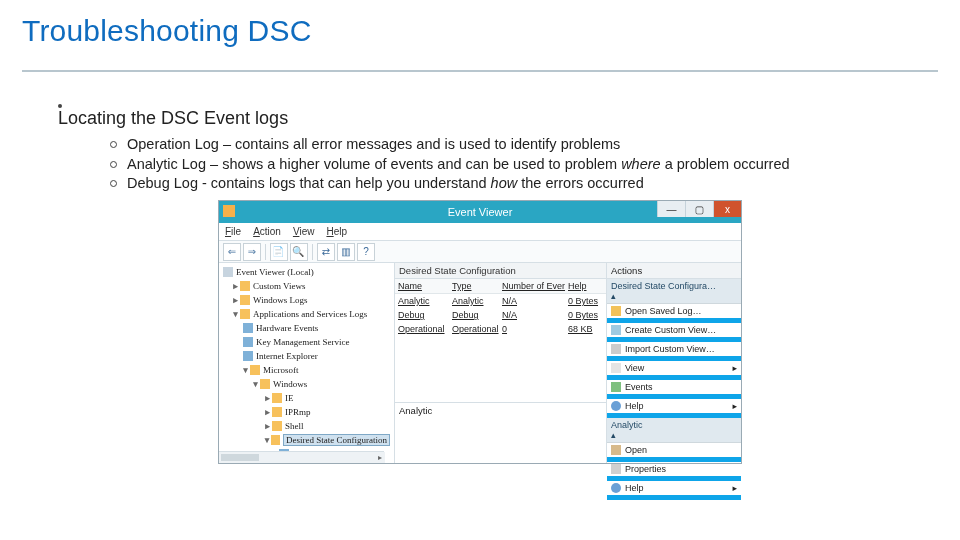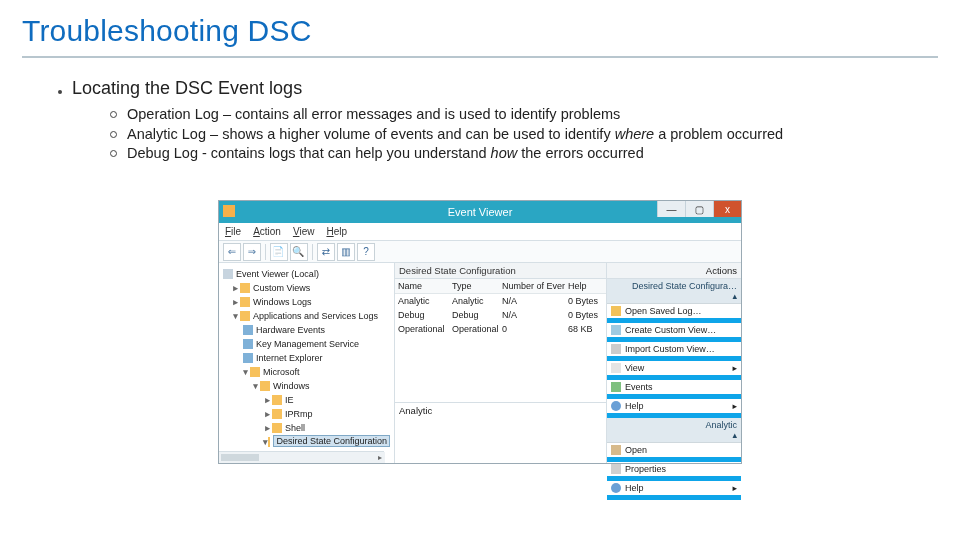--- a/index.html
+++ b/index.html
@@ -6,26 +6,26 @@
   html,body { margin:0; padding:0; }
   body {
     width:960px; height:540px;
     font-family:"Segoe UI",Arial,sans-serif;
     background:#fff; color:#222;
     padding:14px 22px;
     position:relative;
   }
   .title {
     font-size:30px; font-weight:300;
-    color:#0f6cbf; margin:0 0 8px 0; letter-spacing:0.2px;
+    color:#0f6cbf; margin:0 0 22px 0; letter-spacing:0.2px;
   }
   .underline {
     height:2px; background:#b8c6ce; width:100%; margin-bottom:20px;
   }
-  .bullet-row { display:flex; align-items:flex-start; margin-left:36px; }
+  .bullet-row { display:flex; align-items:flex-start; margin-left:36px;flex-direction:column; }
   .dot {
     width:4px; height:4px; background:#444; border-radius:50%;
     margin-top:12px; margin-right:10px;
   }
   .bullet-text { font-size:18px; color:#222; }
   .sub-list { margin:6px 0 0 88px; font-size:14.5px; }
   .sub-item { display:flex; align-items:flex-start; line-height:1.35; }
   .ring {
     width:7px; height:7px; border:1px solid #444; border-radius:50%;
     margin-top:6px; margin-right:10px; flex:0 0 auto;
@@ -74,21 +74,21 @@
   }
   .tool-sep { width:1px; height:16px; background:#cfd8de; margin:0 2px; }
 
   .body-row { display:flex; height:200px; }
 
   
   .tree {
     width:176px; border-right:1px solid #d6dfe5;
     padding:2px 4px; overflow:hidden; position:relative;
   }
-  .tree .trow { display:flex; align-items:flex-end; height:14px; white-space:nowrap; }
+  .tree .trow { display:flex; align-items:center; height:14px; white-space:nowrap;font-family:Liberation Serif, serif; }
   .tw { display:inline-block; width:9px; text-align:center; color:#6a6a6a; font-weight:bold; }
   .ticon { width:10px; height:10px; margin-right:3px; display:inline-block; }
   .ti-eye { background:#c7d4df; }
   .ti-fld { background:#f7c15c; }
   .ti-log { background:#7fb1d8; }
   .tlabel { font-size:9px; color:#222; }
   .sel { background:#cfe1ef; border:1px solid #7fa8c6; padding:0 2px; }
   .tree-scroll {
     position:absolute; left:0; right:10px; bottom:0; height:12px;
     background:#eef2f5; border-top:1px solid #d6dfe5;
@@ -104,33 +104,33 @@
   
   .center {
     width:212px; border-right:1px solid #d6dfe5; background:#fff;
     display:flex; flex-direction:column;
   }
   .hdr {
     background:#f1f4f6; color:#333; padding:2px 4px;
     border-bottom:1px solid #d6dfe5; font-size:9.5px;
   }
   .table { font-size:9px; }
-  .thead, .trow2 { display:flex; }
+  .thead, .trow2 { display:flex;text-decoration:underline; }
   .thead { background:#f7f9fa; border-bottom:1px solid #e1e7ea; }
   .th, .td { padding:2px 3px; overflow:hidden; white-space:nowrap; }
   .c1{width:54px} .c2{width:50px} .c3{width:66px} .c4{width:40px}
   .gap { flex:1; background:#fff; border-bottom:1px solid #d6dfe5; }
   .detail {
     height:60px; padding:2px 4px;
   }
   .detail .dh { font-size:9.5px; margin-bottom:2px; }
 
   
   .actions {
-    flex:1; background:#fff; display:flex; flex-direction:column; font-size:9px;text-align:right;
+    flex:1; background:#fff; display:flex; flex-direction:column; font-size:9px;
   }
   .ahead {
     background:#f1f4f6; padding:2px 4px; border-bottom:1px solid #d6dfe5; font-size:9.5px;
   }
   .agrp {
     background:#e0e9ef; padding:2px 4px; display:flex; justify-content:space-between;
     border-bottom:1px solid #cfd8dd; color:#244a66;flex-direction:column;
   }
   .aitem {
     display:flex; align-items:center; gap:4px; padding:2px 4px;
@@ -155,21 +155,21 @@
 <div class="sub-list">
   <div class="sub-item">
     <span class="ring"></span>
     <span>
       <span>Operation Log</span><span> – </span><span>contains all error messages and is used to identify problems</span>
     </span>
   </div>
   <div class="sub-item">
     <span class="ring"></span>
     <span>
-      <span>Analytic Log</span><span> – </span><span>shows a higher volume of events and can be used to identify </span><span class="em">where</span><span> a problem occurred</span>
+      <span>Analytic Log</span><span> – </span><span>shows a higher volume of events and can be used to problem </span><span class="em">where</span><span> a problem occurred</span>
     </span>
   </div>
   <div class="sub-item">
     <span class="ring"></span>
     <span>
       <span>Debug Log</span><span> - </span><span>contains logs that can help you understand </span><span class="em">how</span><span> the errors occurred</span>
     </span>
   </div>
 </div>
 

